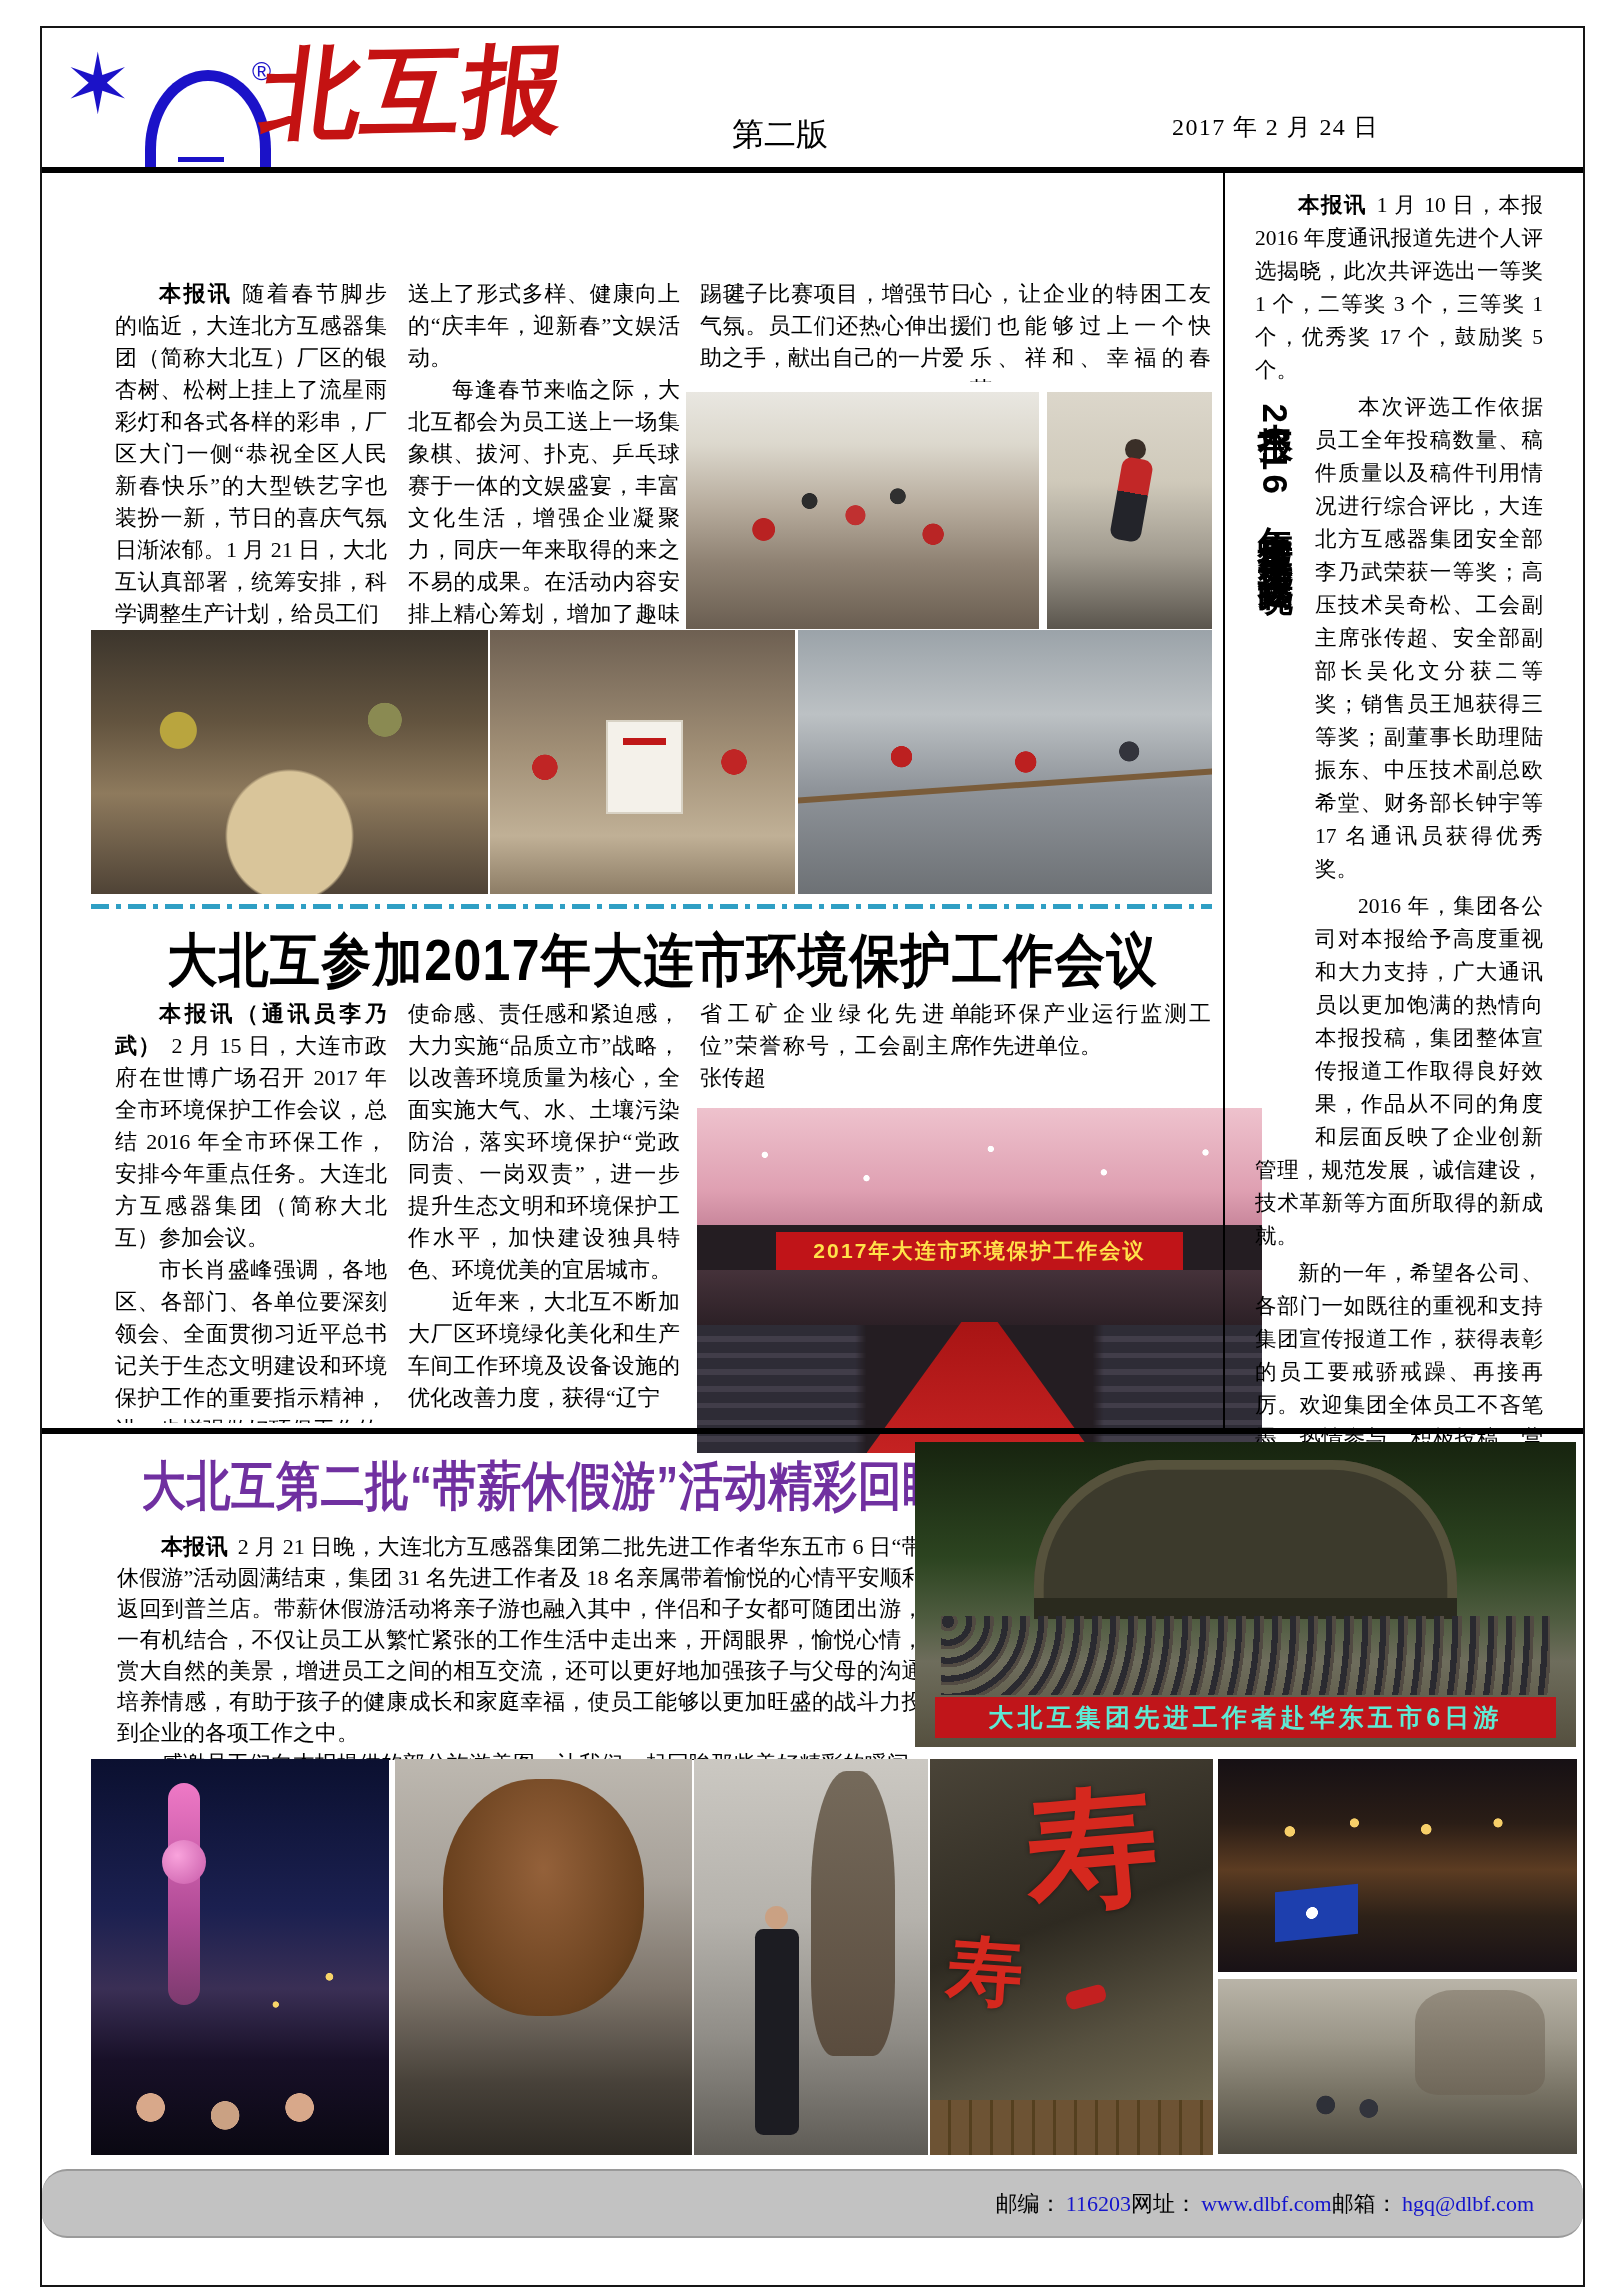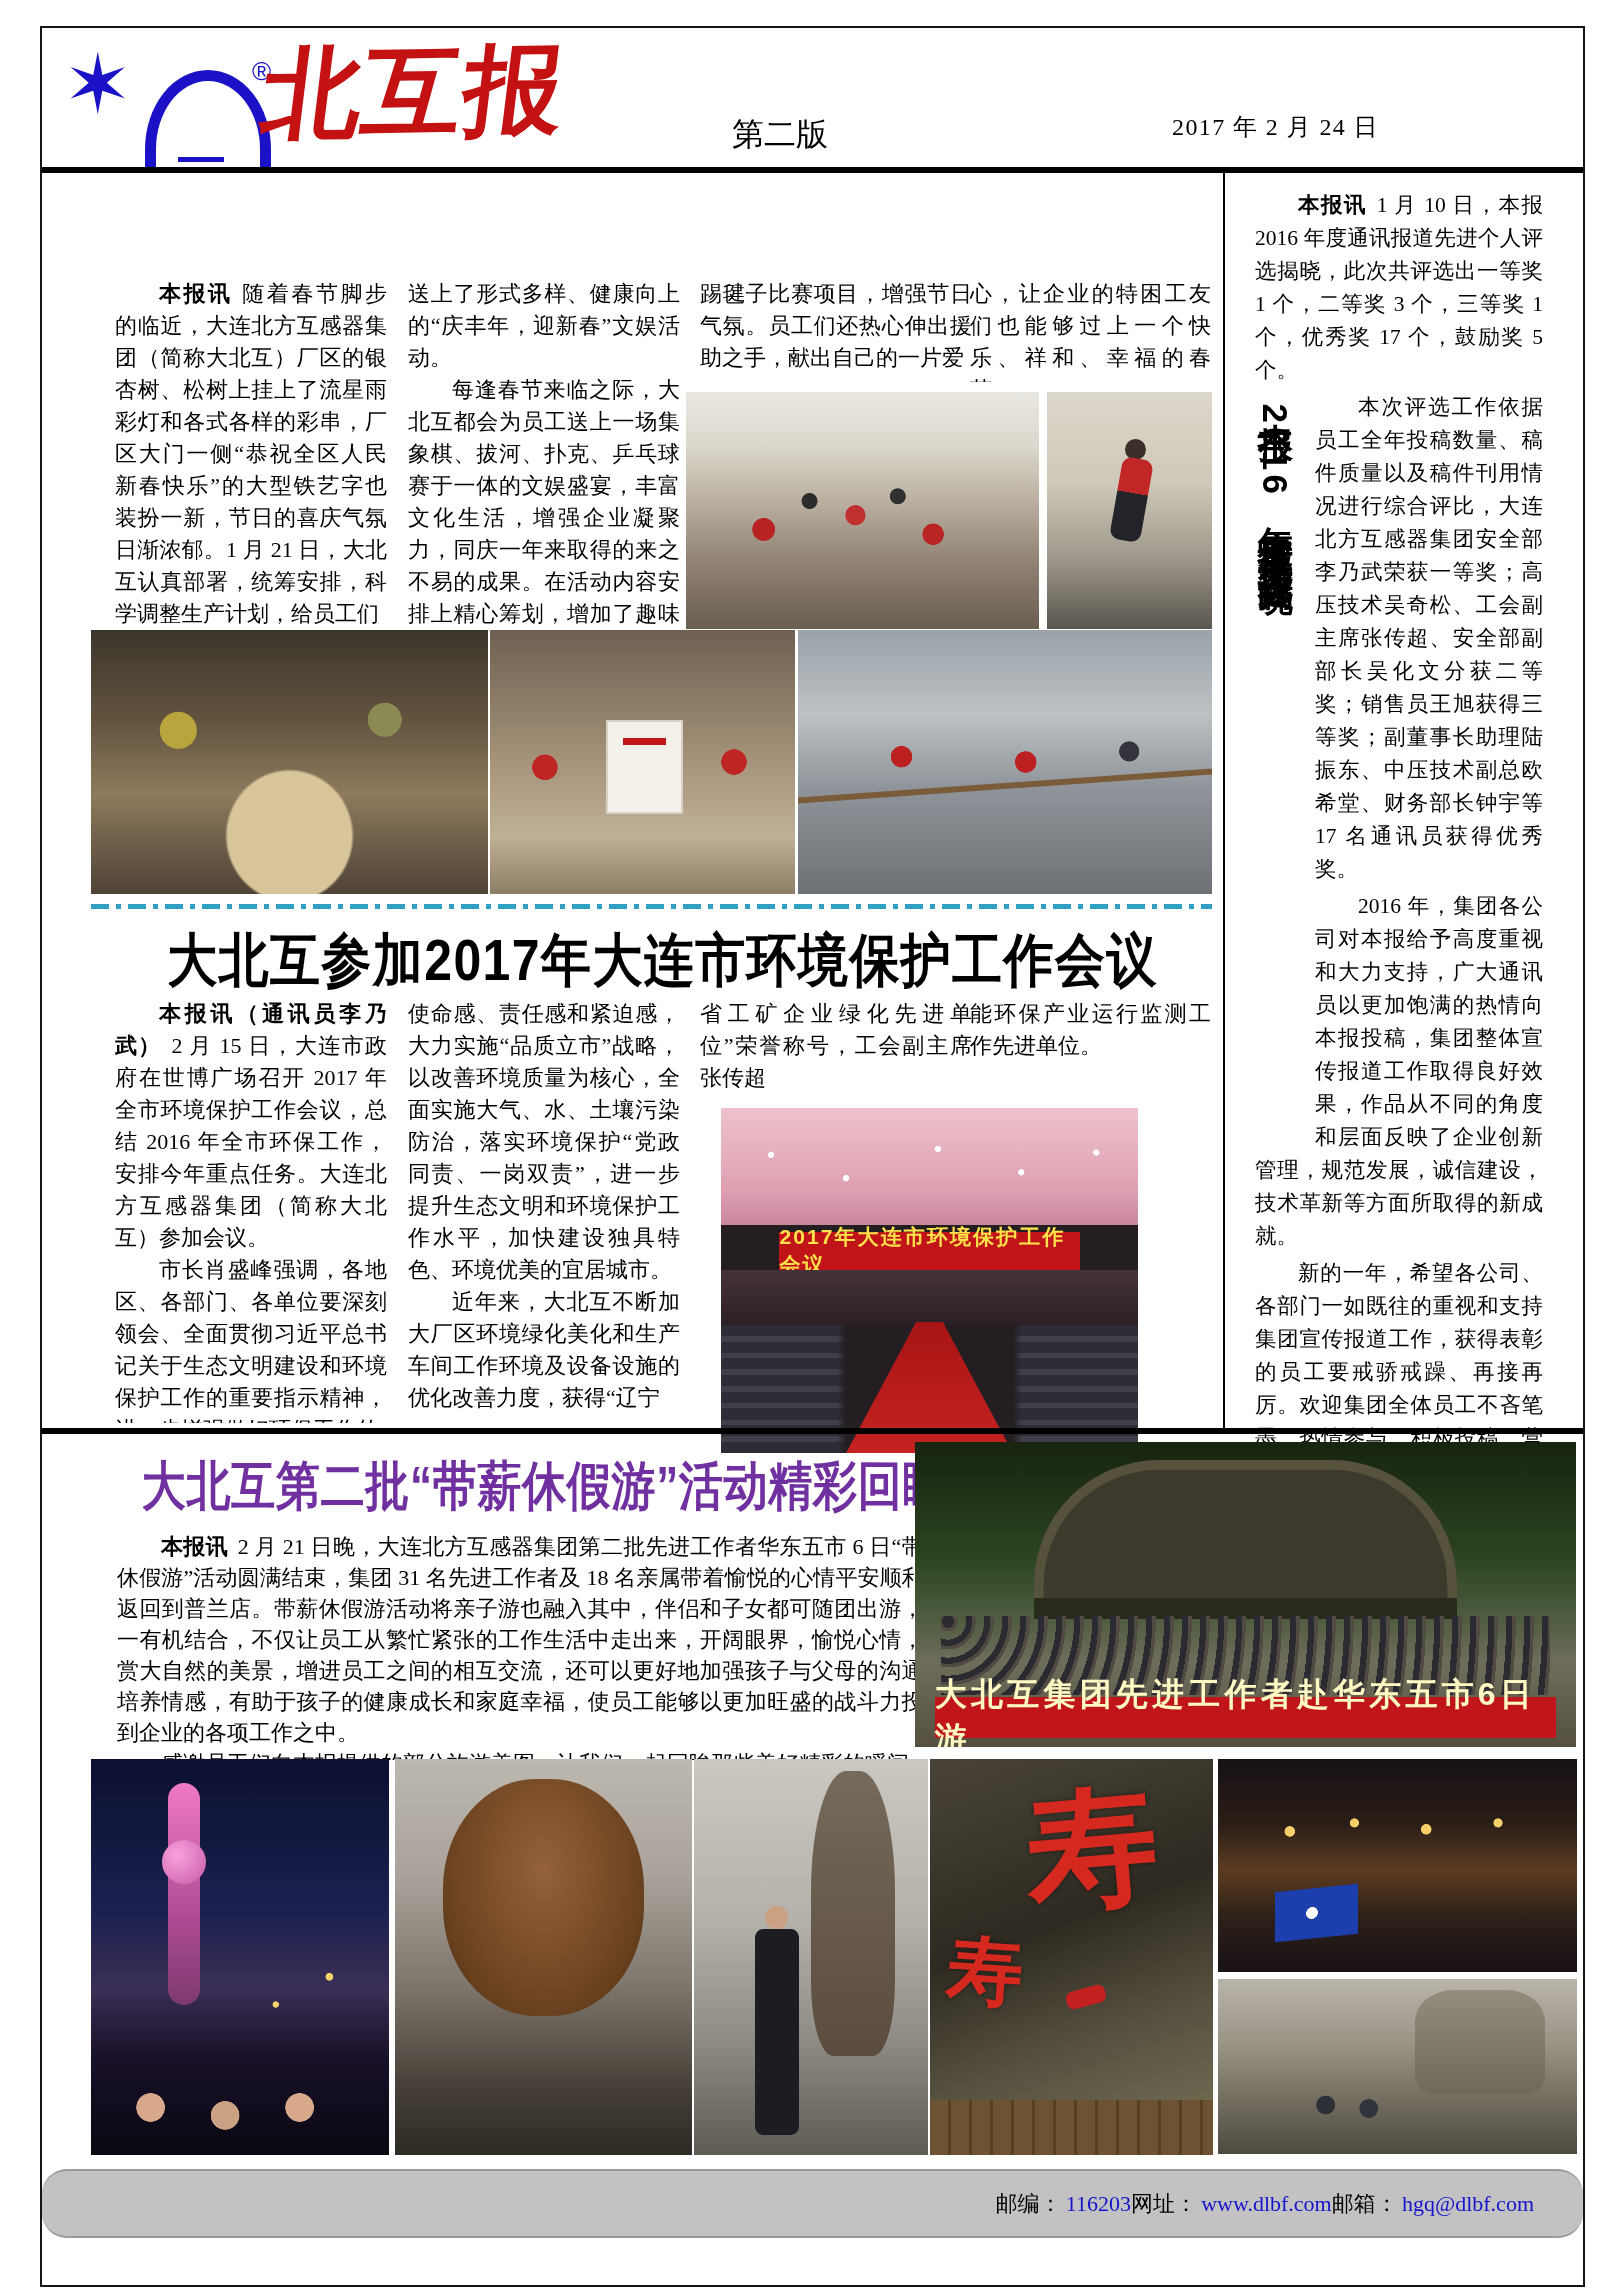--- a/index.html
+++ b/index.html
@@ -112,21 +112,21 @@
   .don-box{position:absolute;left:38%;top:34%;width:24%;height:34%;background:#f4f1ea;
            border:2.1px solid #d8d2c4;}
   .don-slot{position:absolute;left:20%;top:18%;width:60%;height:7px;background:#c01818;}
   .p-tug{left:756px;top:602px;width:414px;height:264px;
     background:
       radial-gradient(circle at 25% 48%,#bc2020 0 10.4px,transparent 11px),
       radial-gradient(circle at 55% 50%,#bc2020 0 10.4px,transparent 11px),
       radial-gradient(circle at 80% 46%,#33343c 0 9.7px,transparent 10.4px),
       linear-gradient(180deg,#9ba3a9 0%,#bcc1c4 32%,#8f949a 60%,#6d7175 100%);}
   .rope{position:absolute;left:-4%;top:58%;width:108%;height:6.2px;background:#7a5c3a;transform:rotate(-4deg);}
-  .p-conference{left:679px;top:1080px;width:417px;height:345px;background:#241d22;}
+  .p-conference{left:655px;top:1080px;width:565px;height:345px;background:#241d22;}
   .conf-ceiling{position:absolute;left:0;top:0;width:100%;height:34%;
     background:
       radial-gradient(circle at 12% 40%,#fff 0 2.8px,transparent 3.5px),
       radial-gradient(circle at 30% 60%,#fff 0 2.8px,transparent 3.5px),
       radial-gradient(circle at 52% 35%,#fff 0 2.8px,transparent 3.5px),
       radial-gradient(circle at 72% 55%,#fff 0 2.8px,transparent 3.5px),
       radial-gradient(circle at 90% 38%,#fff 0 2.8px,transparent 3.5px),
       linear-gradient(180deg,#eec2cd 0%,#dfa0b2 70%,#c9879c 100%);}
   .conf-banner{position:absolute;left:14%;top:36%;width:72%;height:11%;background:#c01418;
     display:flex;align-items:center;justify-content:center;color:#ffe24a;font-size:21px;
@@ -141,21 +141,21 @@
     mask-image:linear-gradient(90deg,#000 0 28%,transparent 30% 70%,#000 72%);
     -webkit-mask-image:linear-gradient(90deg,#000 0 28%,transparent 30% 70%,#000 72%);}
   .p-group{left:873px;top:1414px;width:661px;height:305px;
     background:linear-gradient(180deg,#17240f 0%,#2c4420 38%,#4f5c40 58%,#6e6d5c 72%,#55503f 100%);}
   .grp-arch{position:absolute;left:18%;top:6%;width:64%;height:52%;
     background:#3c3a2c;border-radius:125px 125px 0 0;
     box-shadow:inset 0 -21px 0 #2a2a1e,inset 0 0 0 9.7px #56523c;}
   .grp-crowd{position:absolute;left:4%;bottom:17%;width:92%;height:26%;
     background:repeating-radial-gradient(circle at 7px 5.6px,#2a2a30 0 6.2px,#514a42 6.2px 9.7px,transparent 9.7px 18px);}
   .grp-banner{position:absolute;left:3%;bottom:3%;width:94%;height:13.5%;background:#c0151a;
-    display:flex;align-items:center;justify-content:center;color:#fef9c3;font-size:32px;
+    display:flex;align-items:center;justify-content:center;color:#5eead4;font-size:25px;
     font-weight:bold;letter-spacing:4.2px;font-family:"Liberation Sans",sans-serif;}
   .p-nightcity{left:49px;top:1731px;width:298px;height:396px;
     background:
       radial-gradient(circle at 20% 88%,#d8a88a 0 14px,transparent 14.6px),
       radial-gradient(circle at 45% 90%,#caa183 0 14px,transparent 14.6px),
       radial-gradient(circle at 70% 88%,#d8a88a 0 14px,transparent 14.6px),
       radial-gradient(circle at 80% 55%,#f7d469 0 3.5px,transparent 4.2px),
       radial-gradient(circle at 62% 62%,#f7d469 0 2.8px,transparent 3.5px),
       linear-gradient(180deg,#0b1030 0%,#1b2050 38%,#3a2f55 58%,#181028 76%,#0a0812 100%);}
   .tower{position:absolute;left:26%;top:6%;width:32px;height:56%;border-radius:16.7px;

